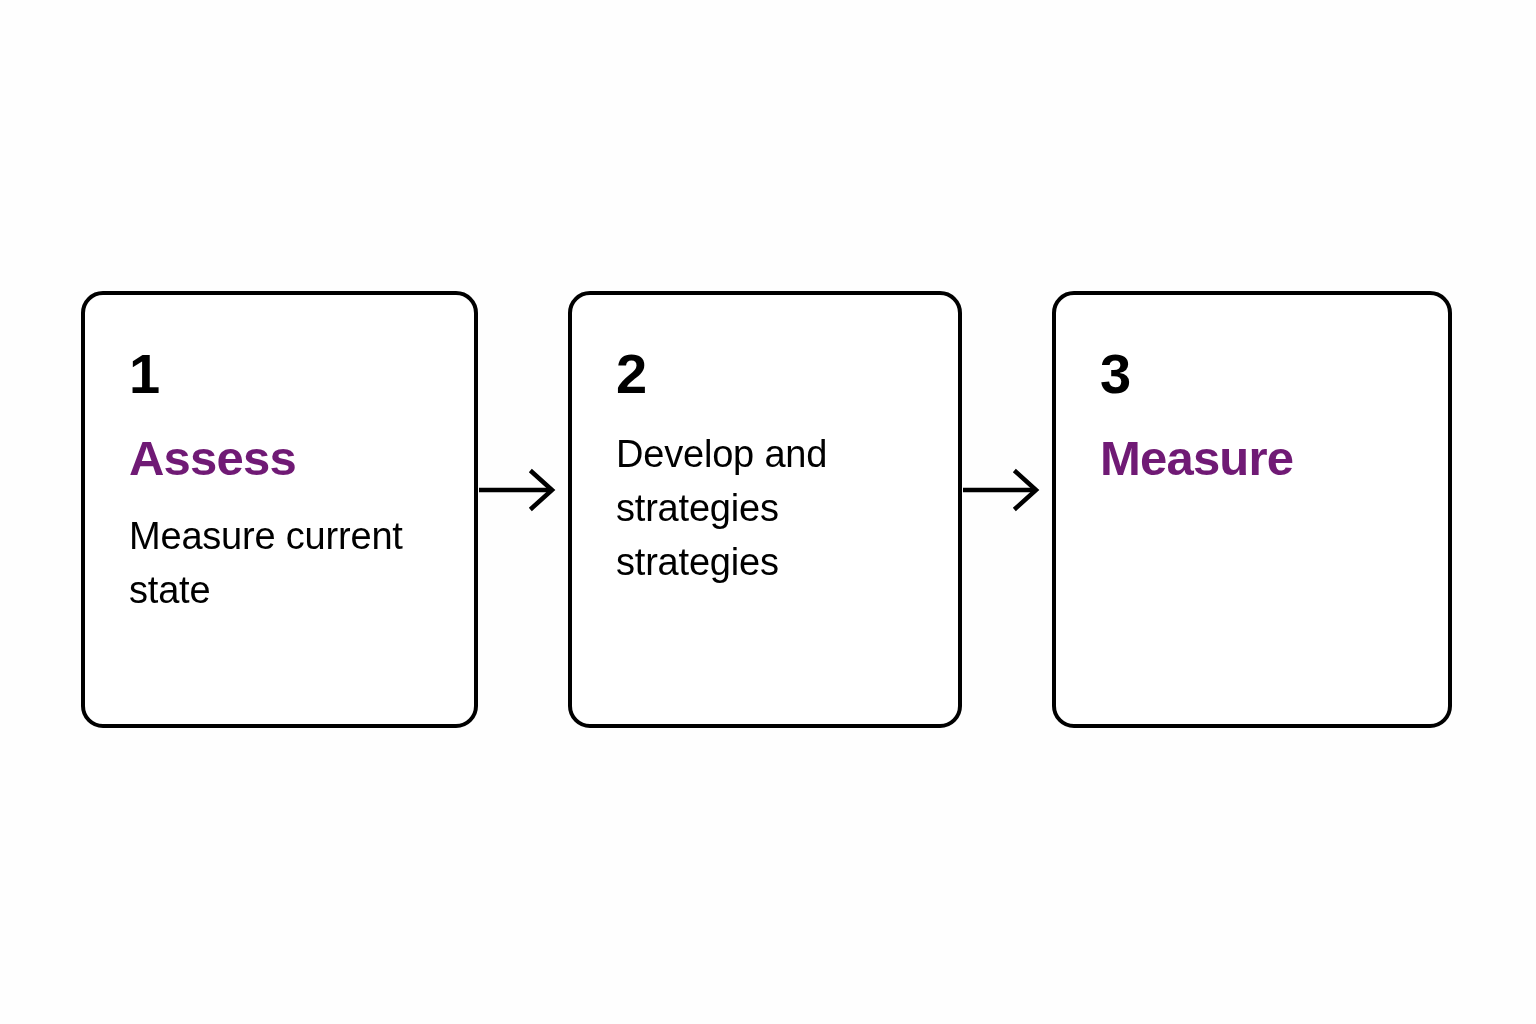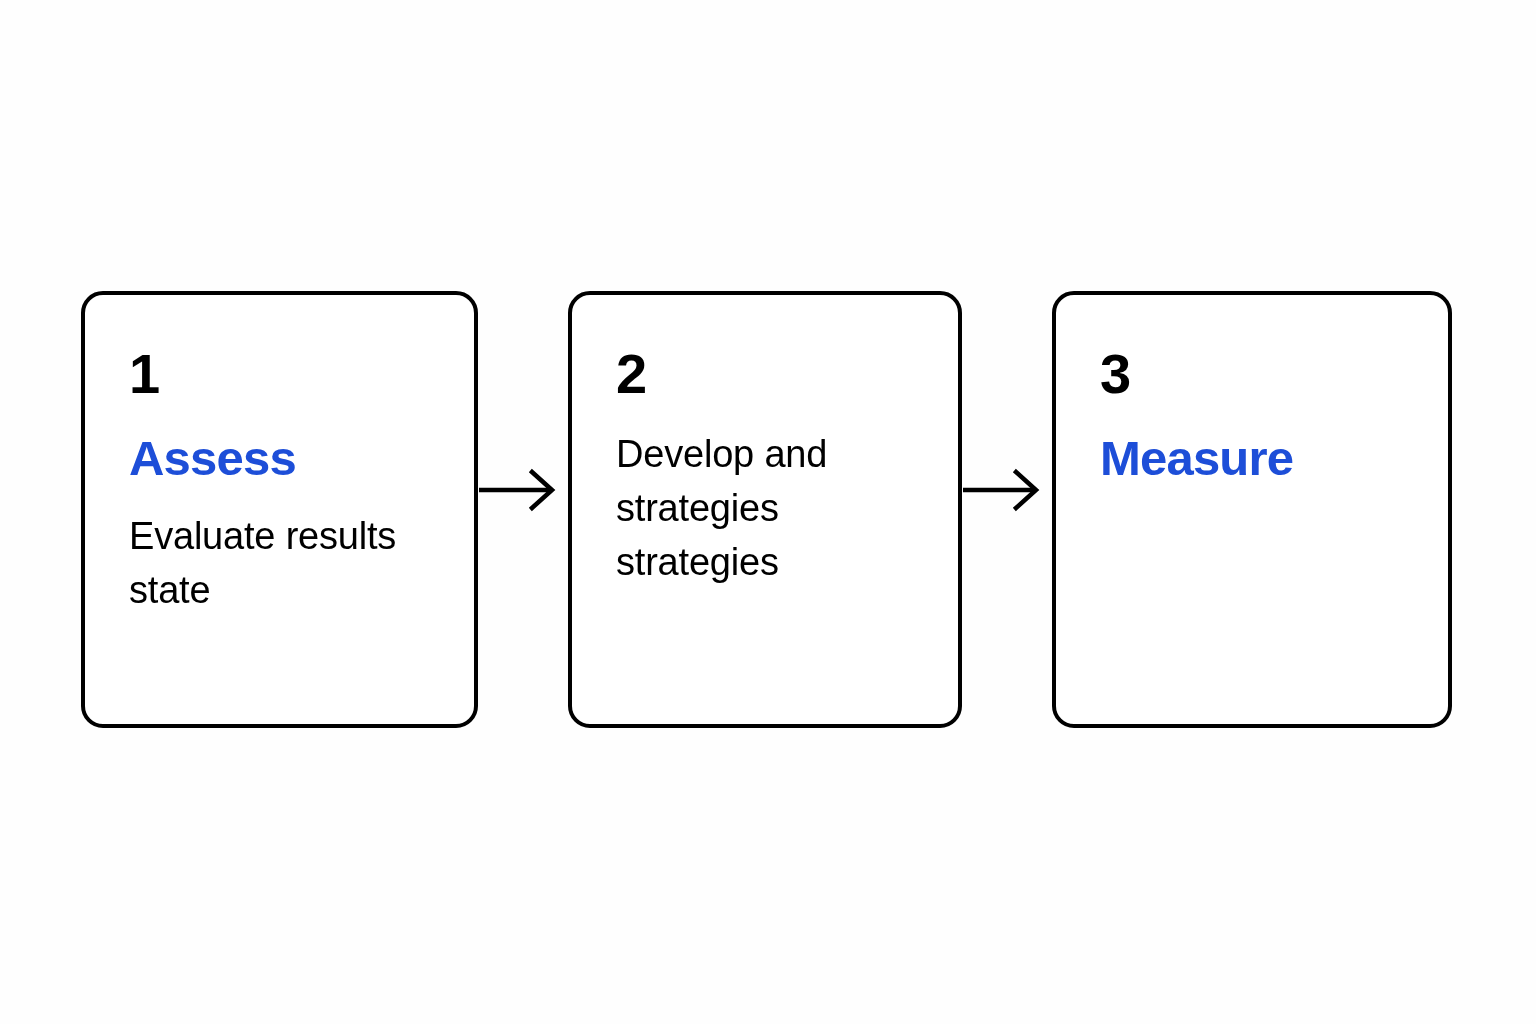--- a/index.html
+++ b/index.html
@@ -60,21 +60,21 @@
     letter-spacing: -0.5px;
     color: #000000;
     margin: 0;
   }
 
   .step-title {
     font-size: 49px;
     font-weight: 700;
     line-height: 58px;
     letter-spacing: -0.8px;
-    color: #1d4ed8;
+    color: #701a75;
     margin: 24px 0 0 0;
     white-space: nowrap;
   }
 
   .step-desc {
     font-size: 38px;
     font-weight: 400;
     line-height: 54px;
     letter-spacing: -0.2px;
     color: #000000;
@@ -101,21 +101,21 @@
 <body>
 
 <div id="canvas">
 
   <div class="process-row">
 
     <div class="step-card">
       <div class="step-card-inner">
         <div class="step-number">1</div>
         <div class="step-title">Assess</div>
-        <div class="step-desc">Evaluate results state</div>
+        <div class="step-desc">Measure current state</div>
       </div>
     </div>
 
     <div class="connector">
       <svg viewBox="0 0 89 50" xmlns="http://www.w3.org/2000/svg">
         <path d="M 0 25 L 73 25" stroke="#000000" stroke-width="4.5" fill="none" stroke-linecap="butt"></path>
         <path d="M 53 7 L 73 25 L 53 43" stroke="#000000" stroke-width="4.5" fill="none" stroke-linecap="square" stroke-linejoin="miter"></path>
       </svg>
     </div>
 

